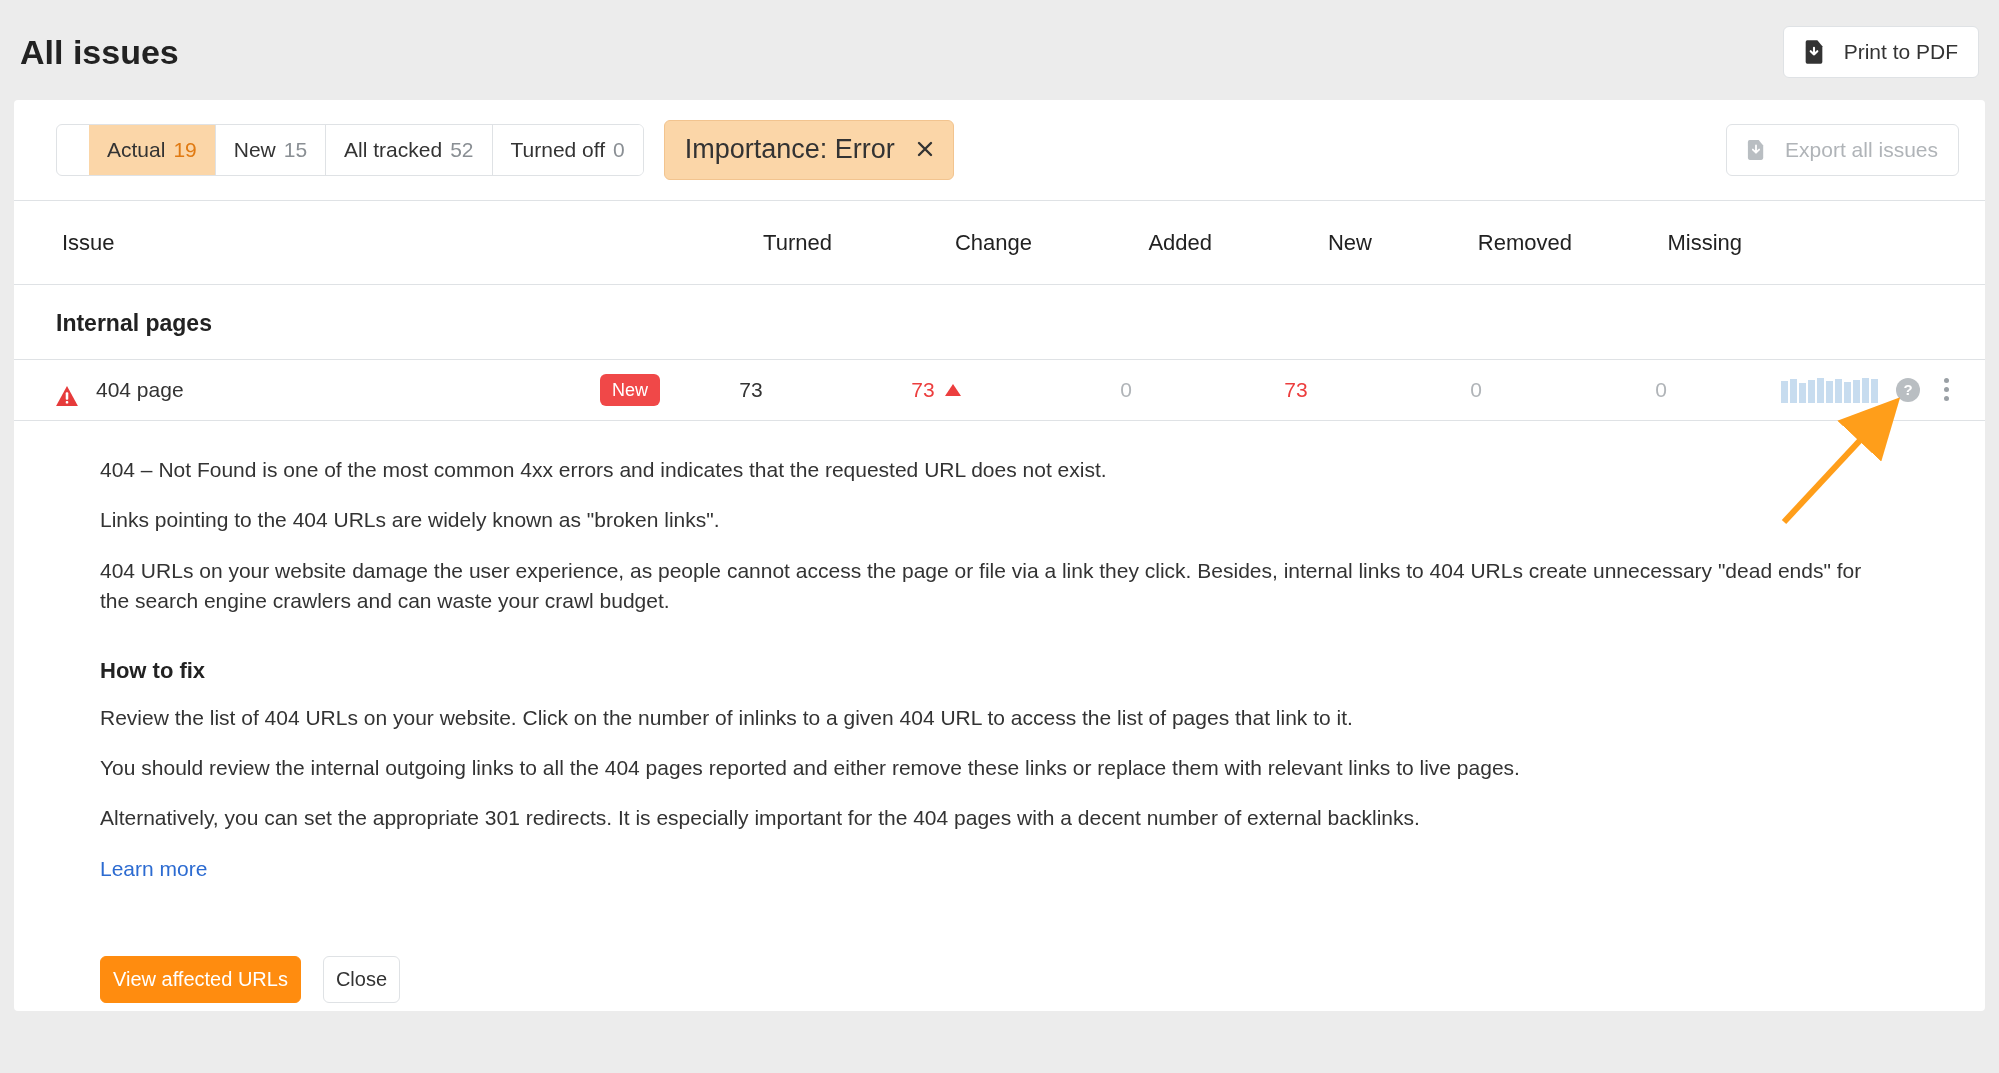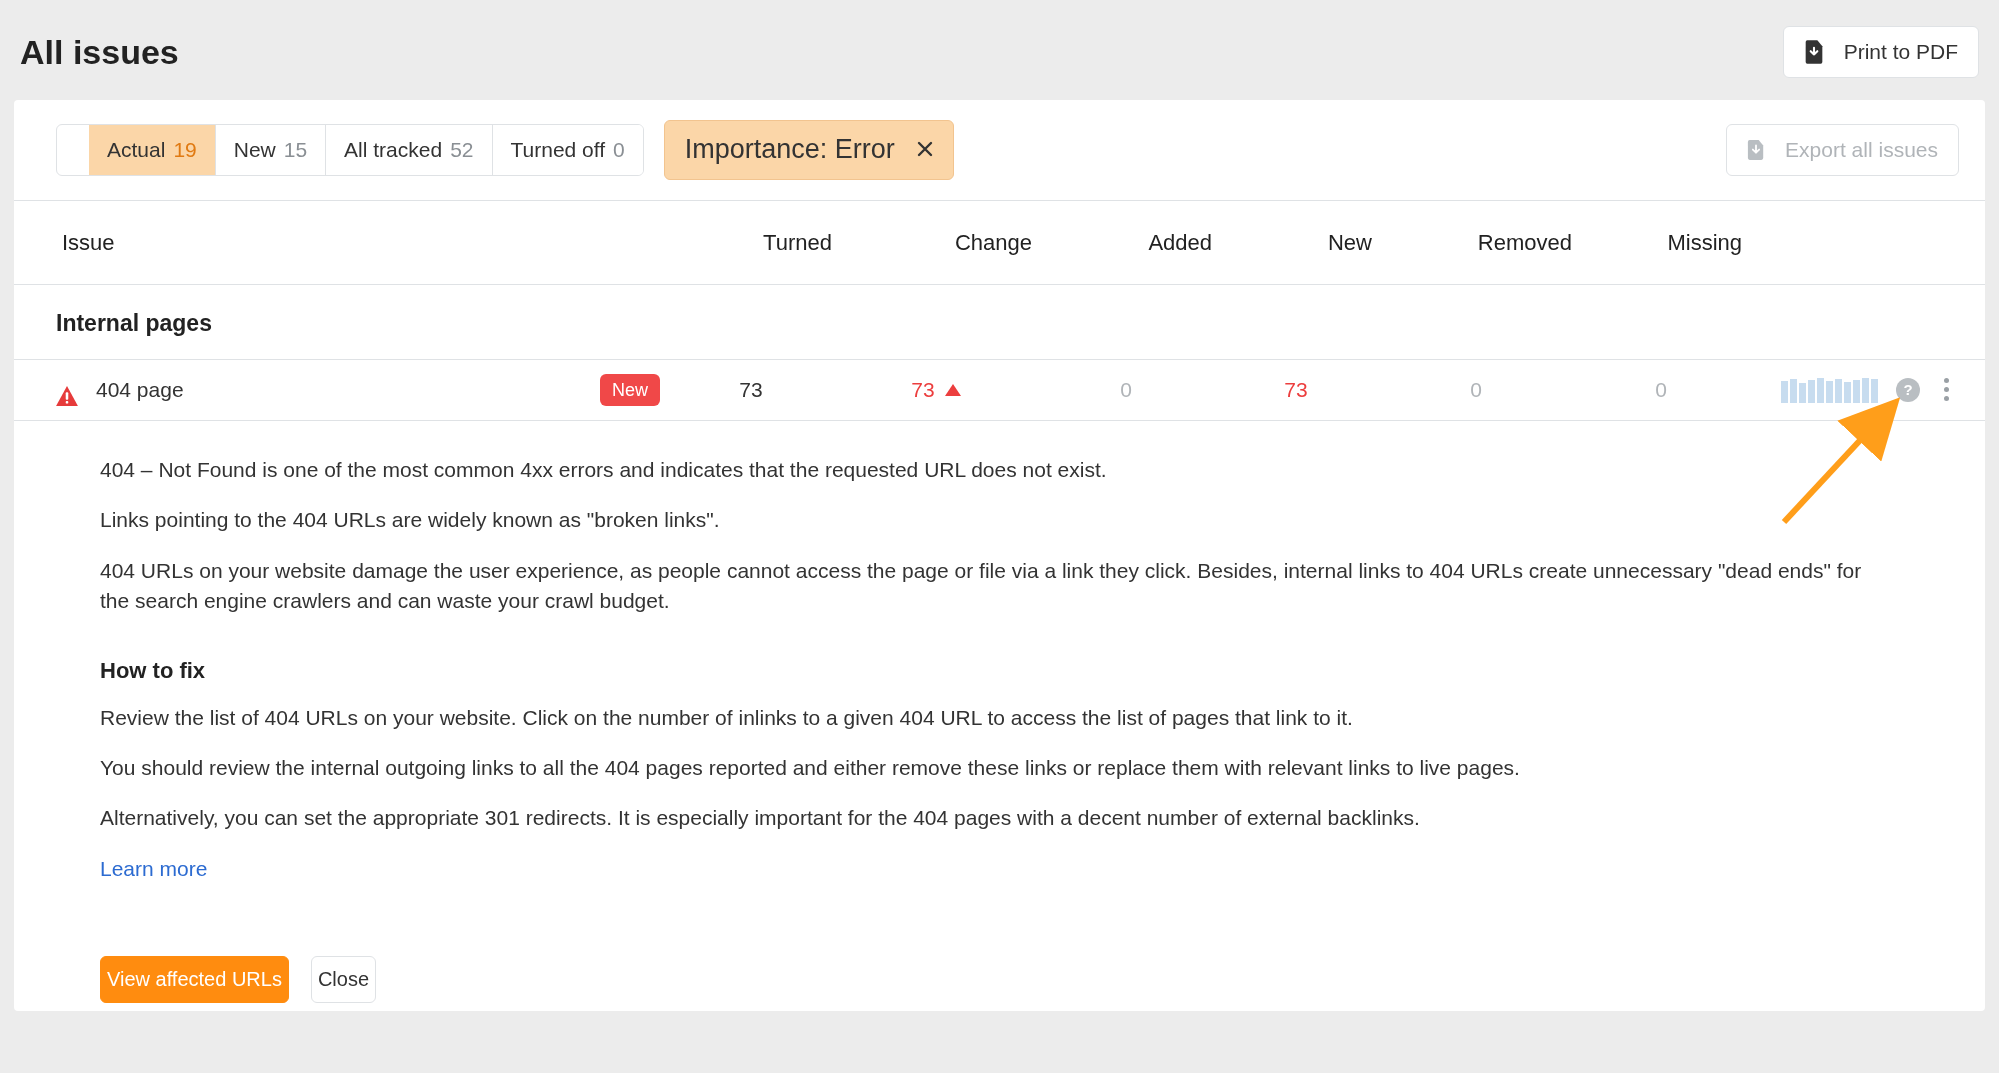--- a/index.html
+++ b/index.html
@@ -35,21 +35,21 @@
     display:flex;align-items:center;justify-content:space-between;
     padding:26px 20px 22px 20px;
   }
   h1{margin:0;font-size:34px;font-weight:700;color:#222;}
   .btn{
     display:inline-flex;align-items:center;gap:20px;
     background:#fff;border:1px solid var(--border);
     border-radius:6px;padding:10px 20px;font-size:21px;color:#333;
     cursor:pointer;user-select:none;white-space:nowrap;
   }
-  .btn.small{font-size:20px;padding:8px 6px;}
+  .btn.small{font-size:20px;padding:8px 12px;}
   .btn.orange{background:var(--orange);color:#fff;border-color:var(--orange);}
   .btn.disabled{color:var(--muted2);cursor:default;}
   .card{
     margin:0 14px 14px 14px;background:var(--card);
     border-radius:4px;
     position:relative;
   }
   .filters{
     display:flex;align-items:center;gap:20px;
     padding:20px 26px 20px 42px;

